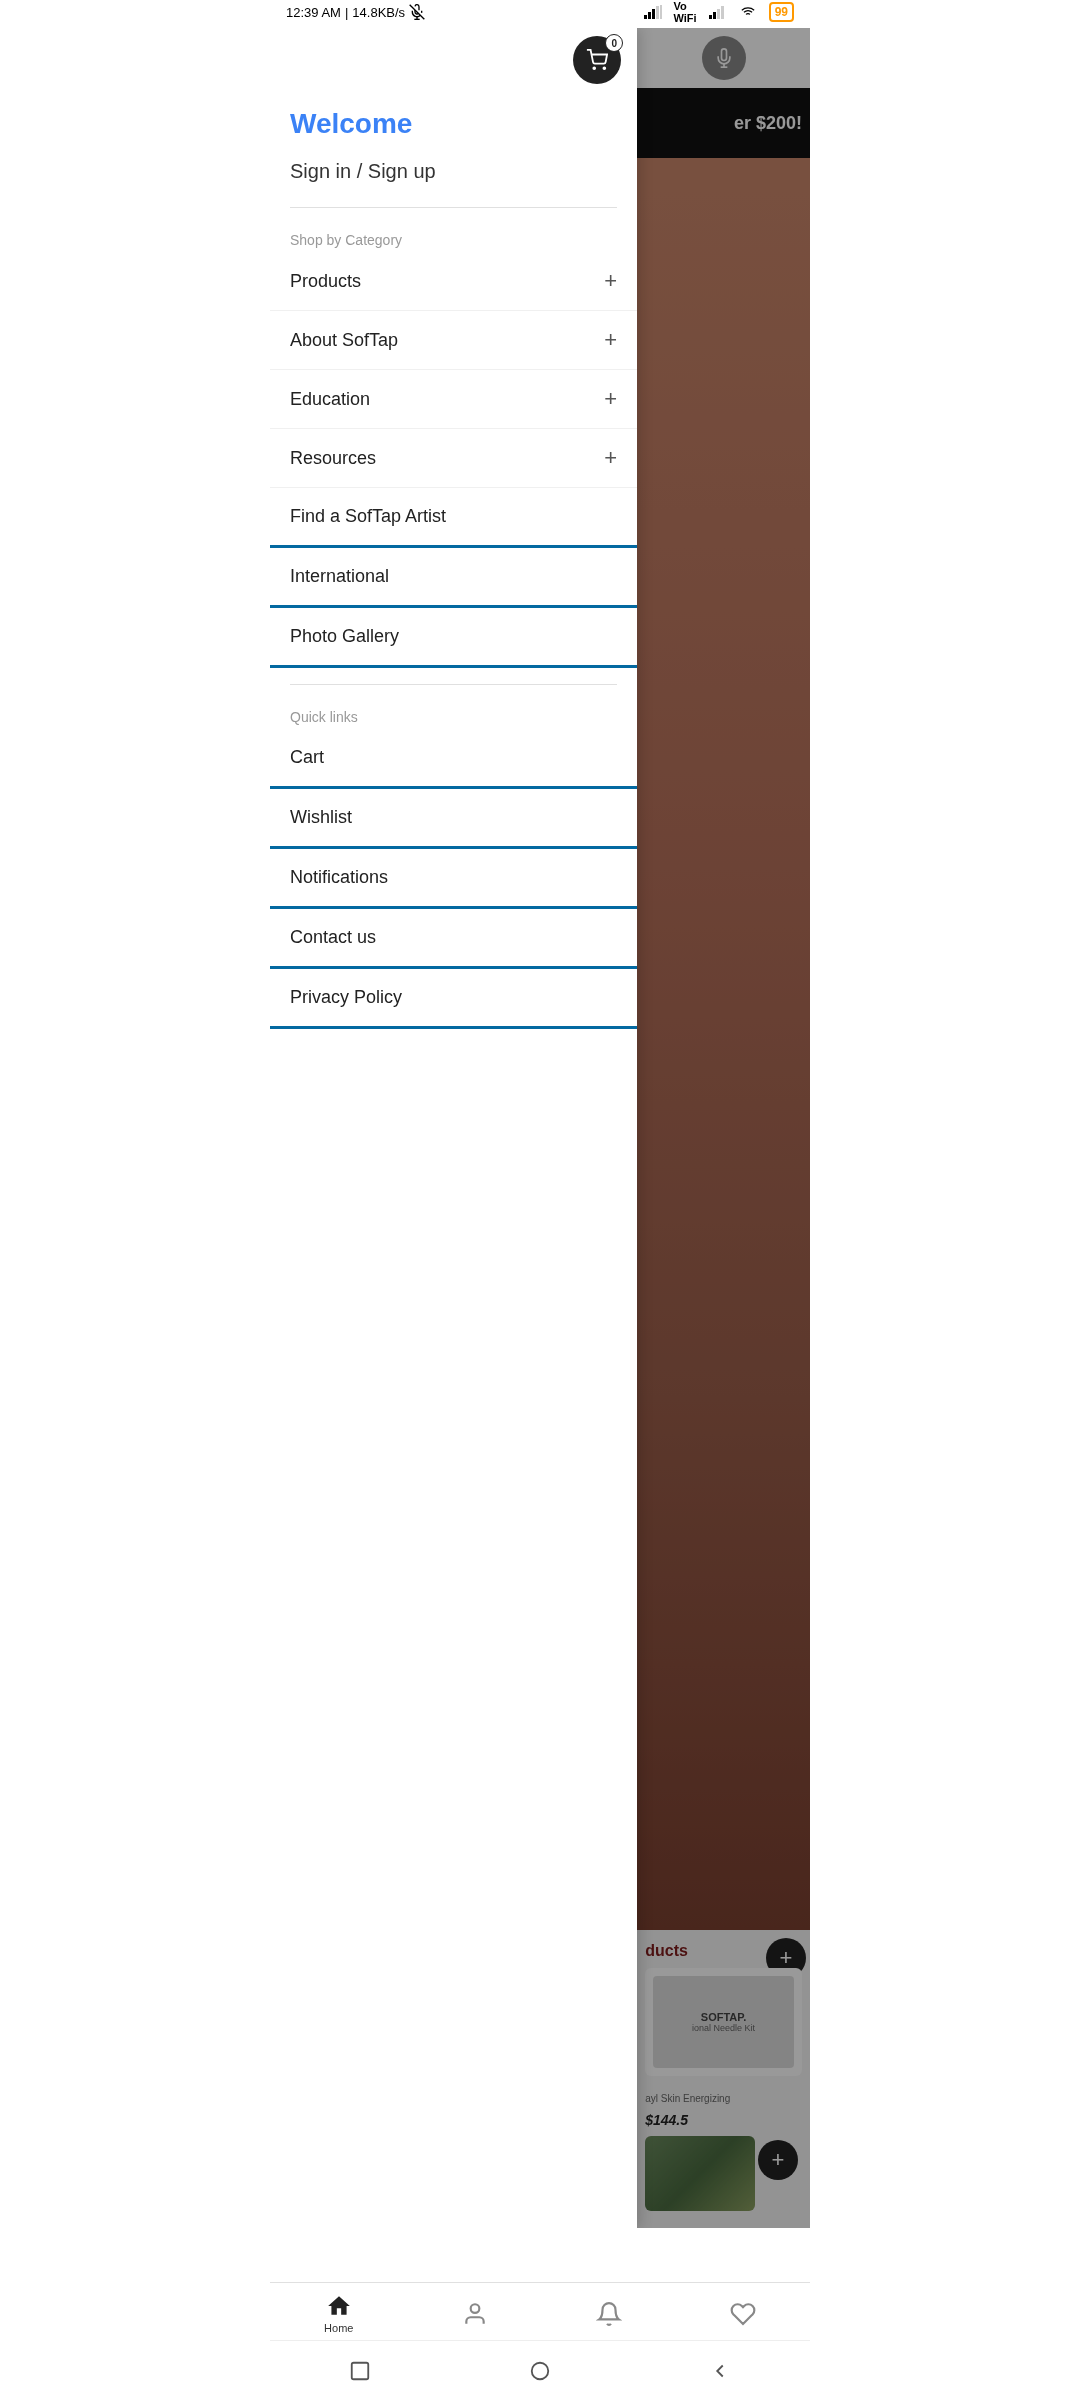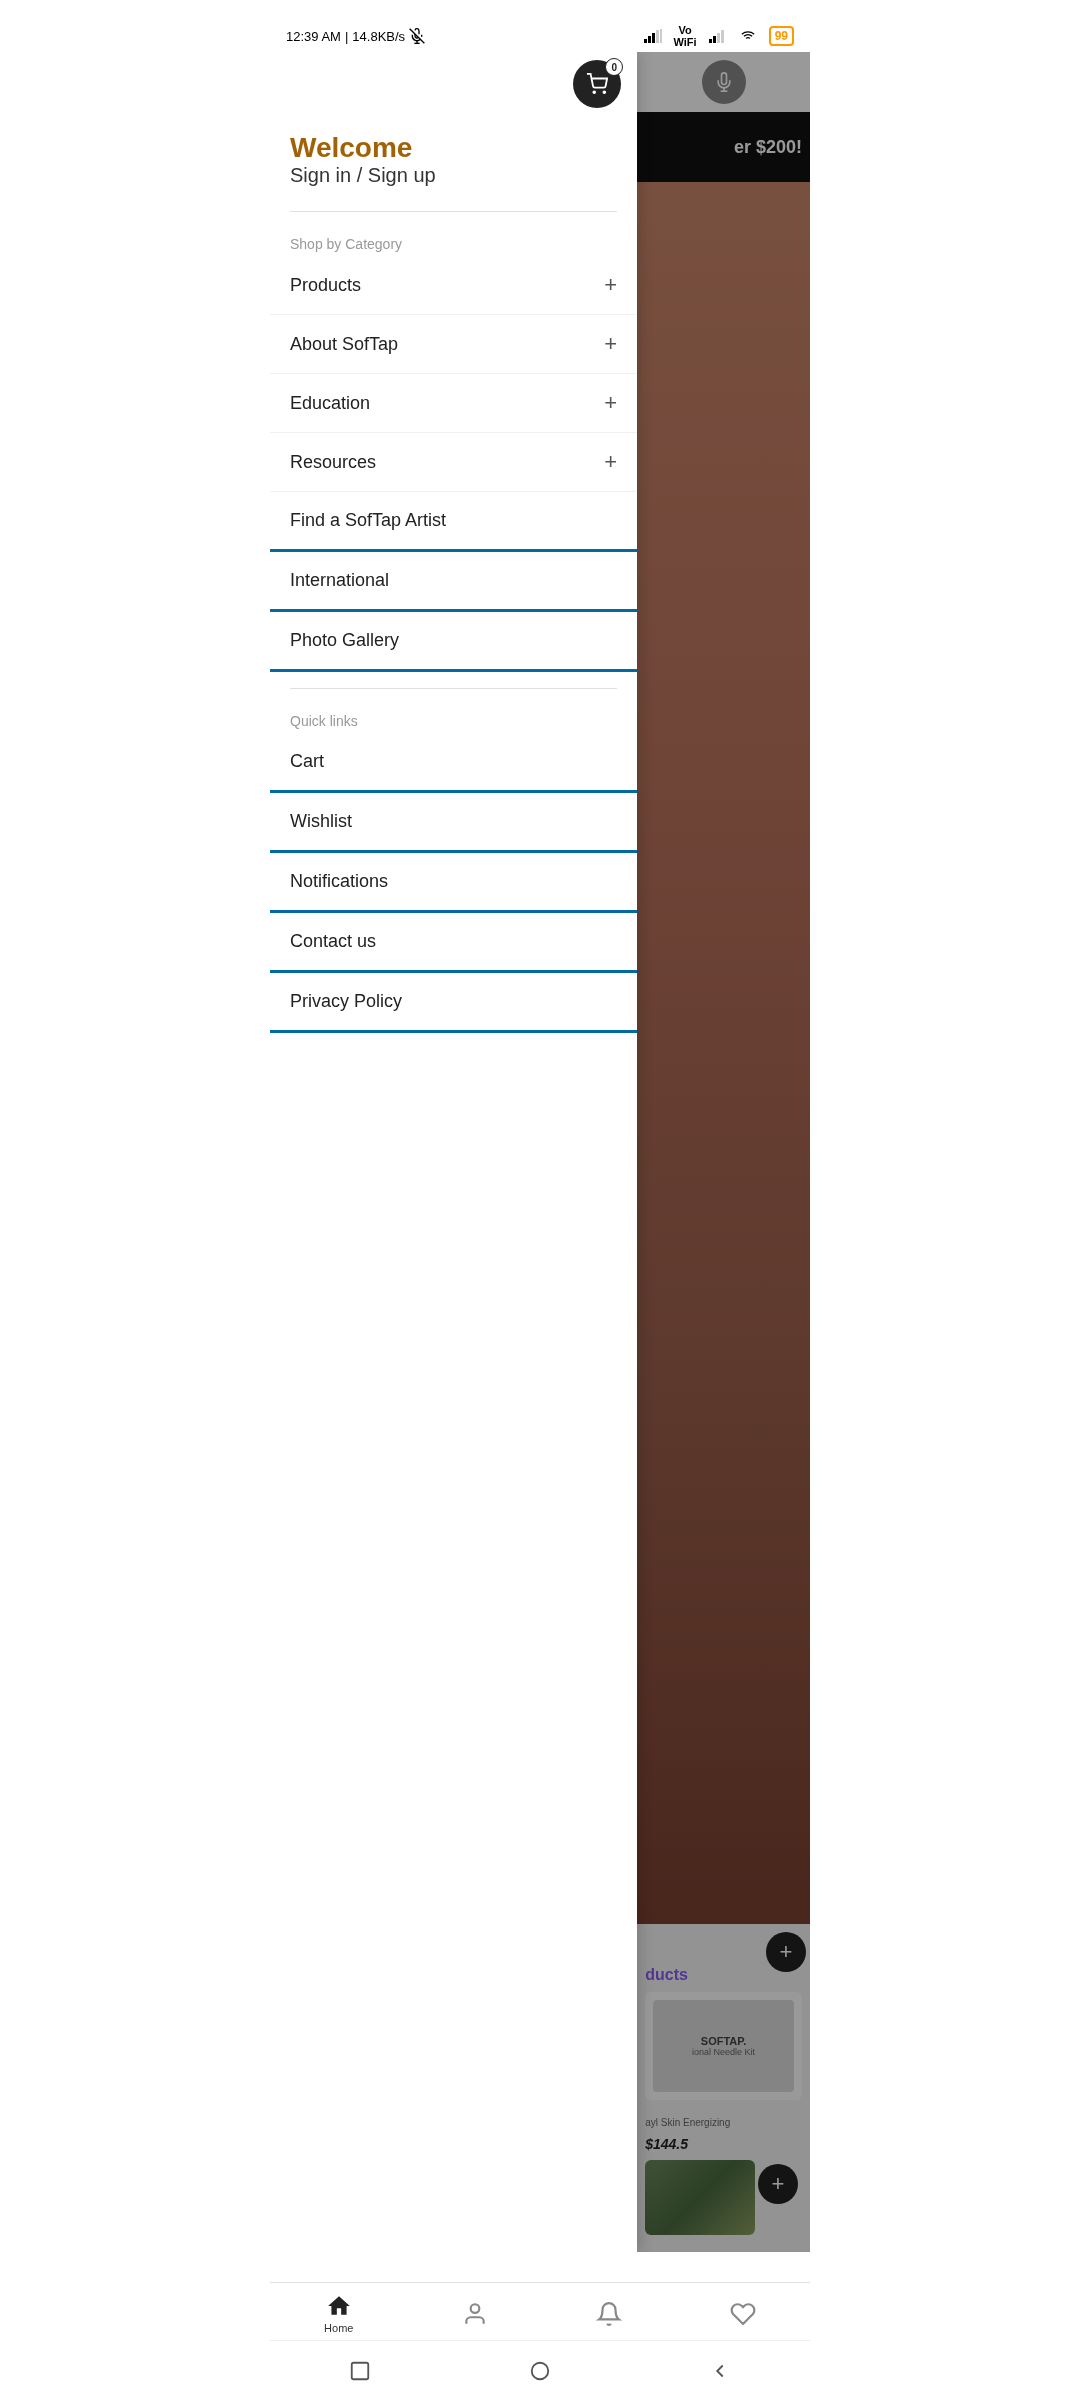--- a/index.html
+++ b/index.html
@@ -13,28 +13,27 @@
       margin: 0 auto;
       position: relative;
       overflow-x: hidden;
     }
 
     
     .status-bar {
       display: flex;
       justify-content: space-between;
       align-items: center;
-      padding: 24px 16px 4px;
+      padding: 0 16px 4px;
       font-size: 13px;
       font-weight: 500;
       color: #000;
       background: #fff;
       z-index: 100;
       position: relative;
-      text-align: center;
     }
 
     .status-left { display: flex; align-items: center; gap: 4px; }
     .status-right { display: flex; align-items: center; gap: 12px; }
 
     .battery-box {
       border: 2px solid #f90;
       border-radius: 4px;
       padding: 1px 4px;
       font-size: 12px;
@@ -105,21 +104,22 @@
     }
 
     .welcome-section {
       padding: 24px 20px 8px;
       text-align: left;
     }
 
     .welcome-title {
       font-size: 28px;
       font-weight: 700;
-      color: #a16207;
+      color: #3b82f6;
+      margin-bottom: 20px;
     }
 
     .signin-link {
       font-size: 20px;
       color: #333;
       font-weight: 400;
     }
 
     .divider-line {
       height: 1px;
@@ -218,23 +218,22 @@
     }
 
     .products-section {
       background: #f5f5f5;
       padding: 12px 8px;
     }
 
     .products-heading {
       font-size: 16px;
       font-weight: 600;
-      color: #8b5cf6;
+      color: #7f1d1d;
       margin-bottom: 8px;
-      margin-top: 30px;
     }
 
     .add-btn-circle {
       width: 40px;
       height: 40px;
       background: #222;
       border-radius: 50%;
       display: flex;
       align-items: center;
       justify-content: center;

